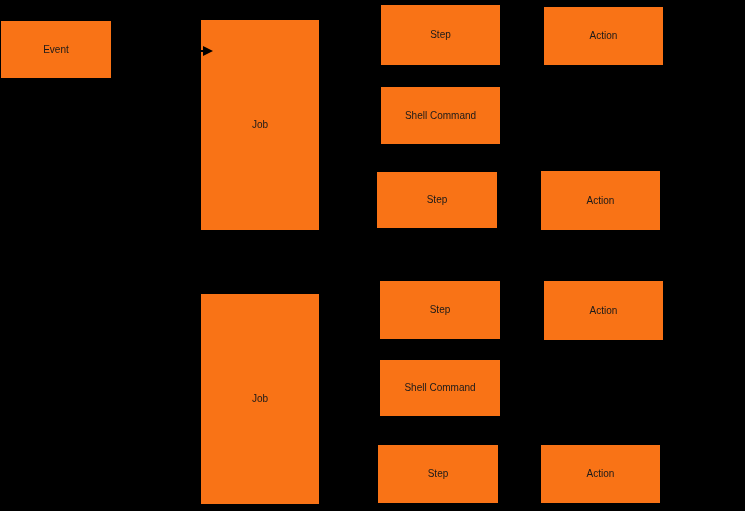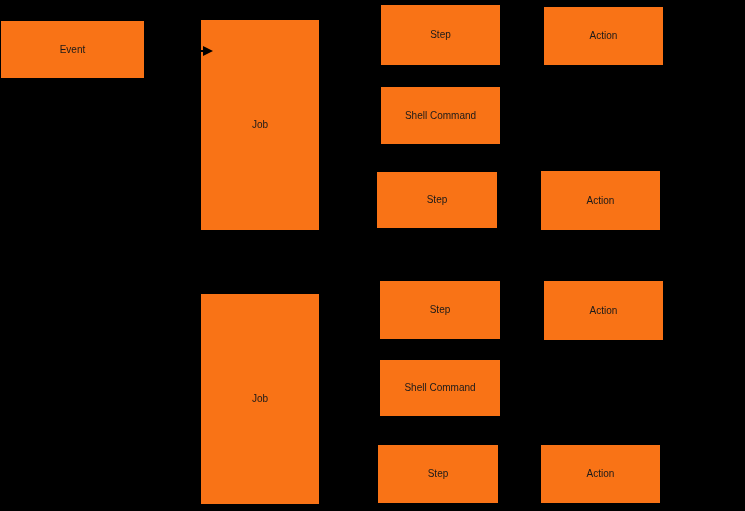--- a/index.html
+++ b/index.html
@@ -35,21 +35,21 @@
   }
   .arrowhead {
     position: absolute;
     left: 196px;
     top: 43px;
     width: 18px;
     height: 12px;
     pointer-events: none;
   }
   
-  #node-event          { left: 1px;   top: 21px;  width: 143px; height: 57px; }
+  #node-event          { left: 1px;   top: 21px;  width: 110px; height: 57px; }
   #node-job-1          { left: 201px; top: 20px;  width: 118px; height: 210px; }
   #node-job-2          { left: 201px; top: 294px; width: 118px; height: 210px; }
   #node-step-1         { left: 381px; top: 5px;   width: 119px; height: 60px; }
   #node-shell-command-1{ left: 381px; top: 87px;  width: 119px; height: 57px; }
   #node-step-2         { left: 377px; top: 172px; width: 120px; height: 56px; }
   #node-step-3         { left: 380px; top: 281px; width: 120px; height: 58px; }
   #node-shell-command-2{ left: 380px; top: 360px; width: 120px; height: 56px; }
   #node-step-4         { left: 378px; top: 445px; width: 120px; height: 58px; }
   #node-action-1       { left: 544px; top: 7px;   width: 119px; height: 58px; }
   #node-action-2       { left: 541px; top: 171px; width: 119px; height: 59px; }

